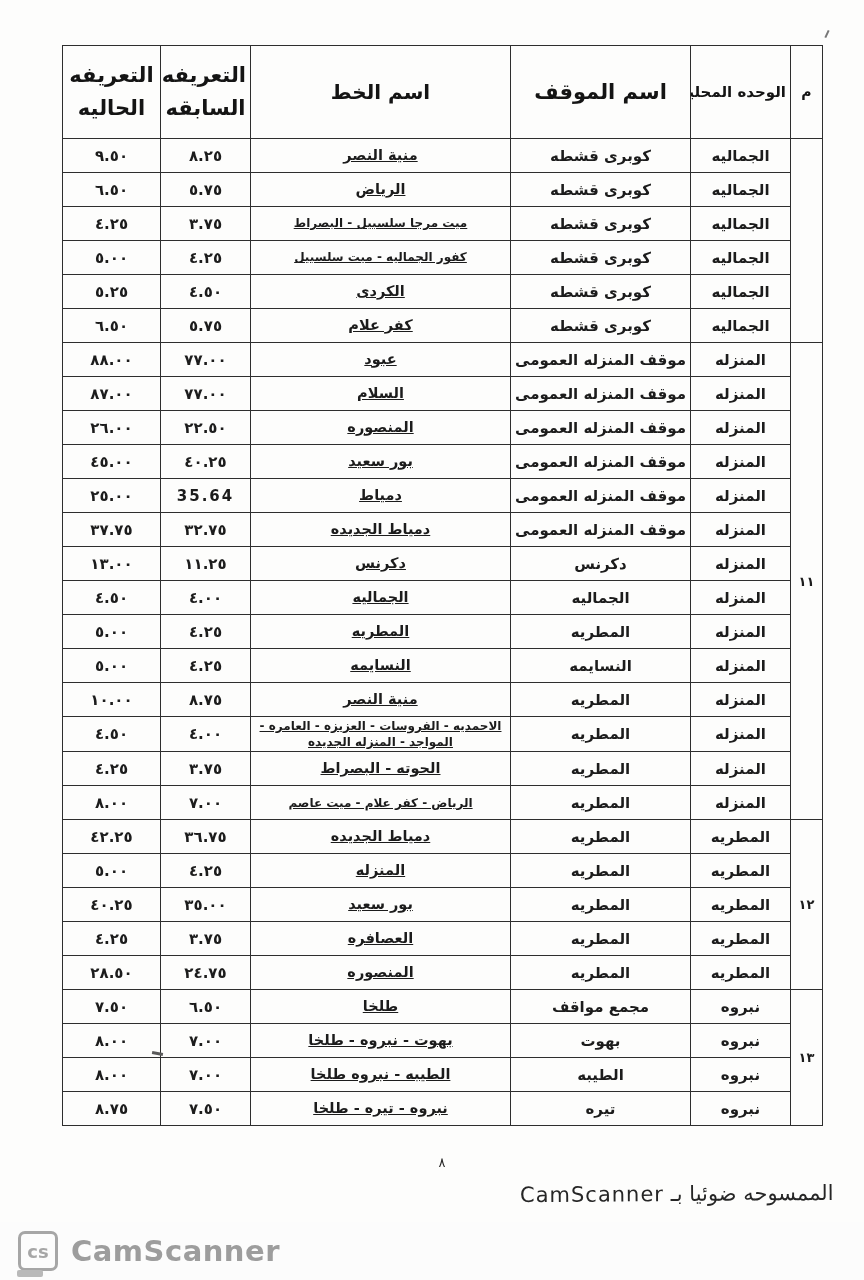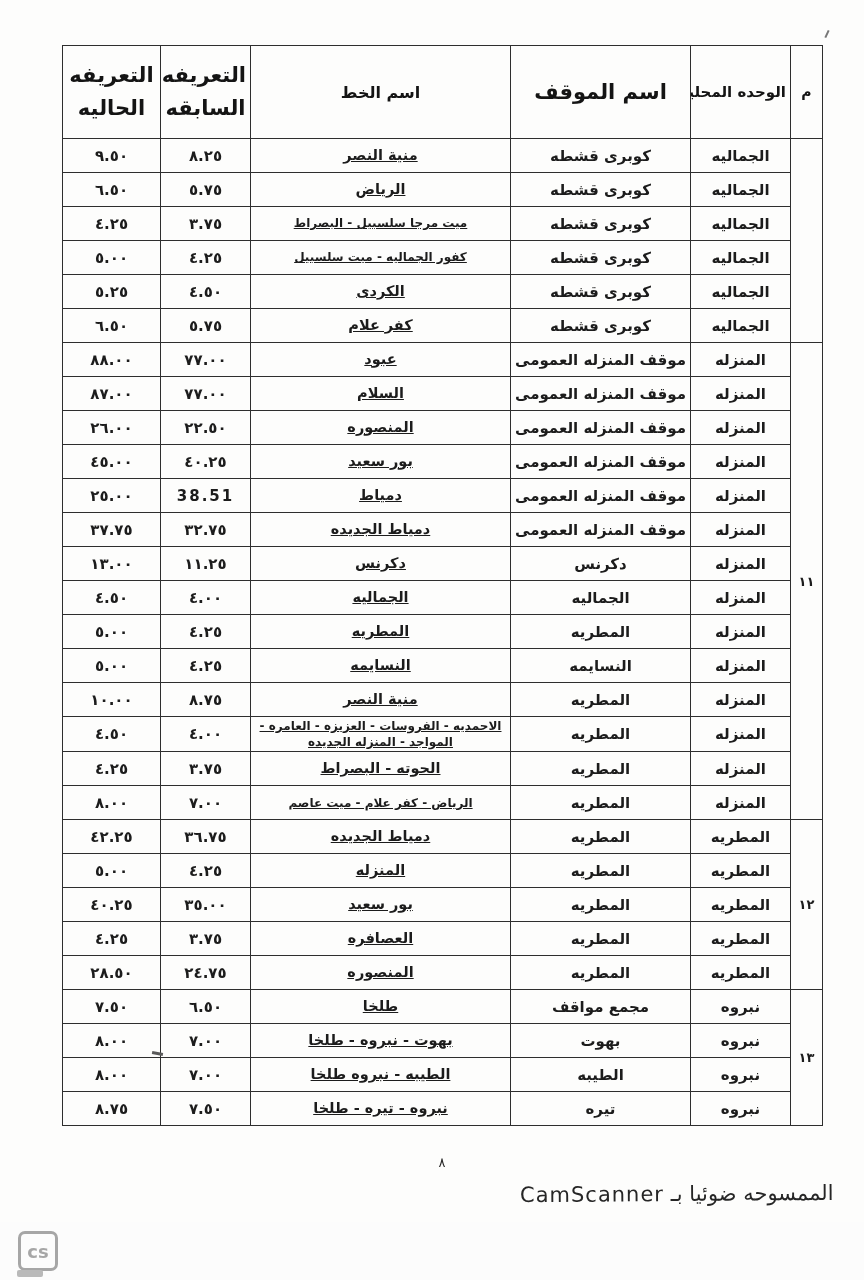--- a/index.html
+++ b/index.html
@@ -33,21 +33,21 @@
     padding:1px 4px;
     box-sizing:border-box;
   }
   thead tr { height:93px; }
   tbody tr { height:34px; }
 
   th { font-weight:bold; color:#141414; }
   .th-serial { font-size:14px; }
   .th-unit   { font-size:15px; white-space:nowrap; padding:0 2px; }
   .th-stop   { font-size:21px; white-space:nowrap; }
-  .th-line   { font-size:16px; white-space:nowrap; }
+  .th-line   { font-size:20px; white-space:nowrap; }
   .th-prev, .th-curr { font-size:21px; line-height:1.55; padding:0 8px; }
 
   .serial-cell {
     vertical-align:top;
     padding-top:5px;
     font-size:13px;
     font-weight:bold;
   }
   .unit-cell  { font-size:15px; font-weight:bold; }
   .stop-cell  { font-size:15px; font-weight:bold; white-space:nowrap; }
@@ -230,21 +230,21 @@
           <td class="unit-cell">المنزله</td>
           <td class="stop-cell">موقف المنزله العمومى</td>
           <td class="line-cell">بور سعيد</td>
           <td class="prev-tariff-cell">٤٠.٢٥</td>
           <td class="curr-tariff-cell">٤٥.٠٠</td>
         </tr>
         <tr>
           <td class="unit-cell">المنزله</td>
           <td class="stop-cell">موقف المنزله العمومى</td>
           <td class="line-cell">دمياط</td>
-          <td class="prev-tariff-cell">38.51</td>
+          <td class="prev-tariff-cell">35.64</td>
           <td class="curr-tariff-cell">٢٥.٠٠</td>
         </tr>
         <tr>
           <td class="unit-cell">المنزله</td>
           <td class="stop-cell">موقف المنزله العمومى</td>
           <td class="line-cell">دمياط الجديده</td>
           <td class="prev-tariff-cell">٣٢.٧٥</td>
           <td class="curr-tariff-cell">٣٧.٧٥</td>
         </tr>
         <tr>
@@ -375,15 +375,16 @@
   <div class="artifact-dash"></div>
 
   <div class="page-number">٨</div>
 
   <div class="hand-watermark">الممسوحه ضوئيا بـ CamScanner</div>
 
   <div class="footer-bar">
     <span class="cs-logo">
       <span>cs</span>
     </span>
+    <span class="brand">CamScanner</span>
   </div>
 
 </div>
 
 </body></html>

